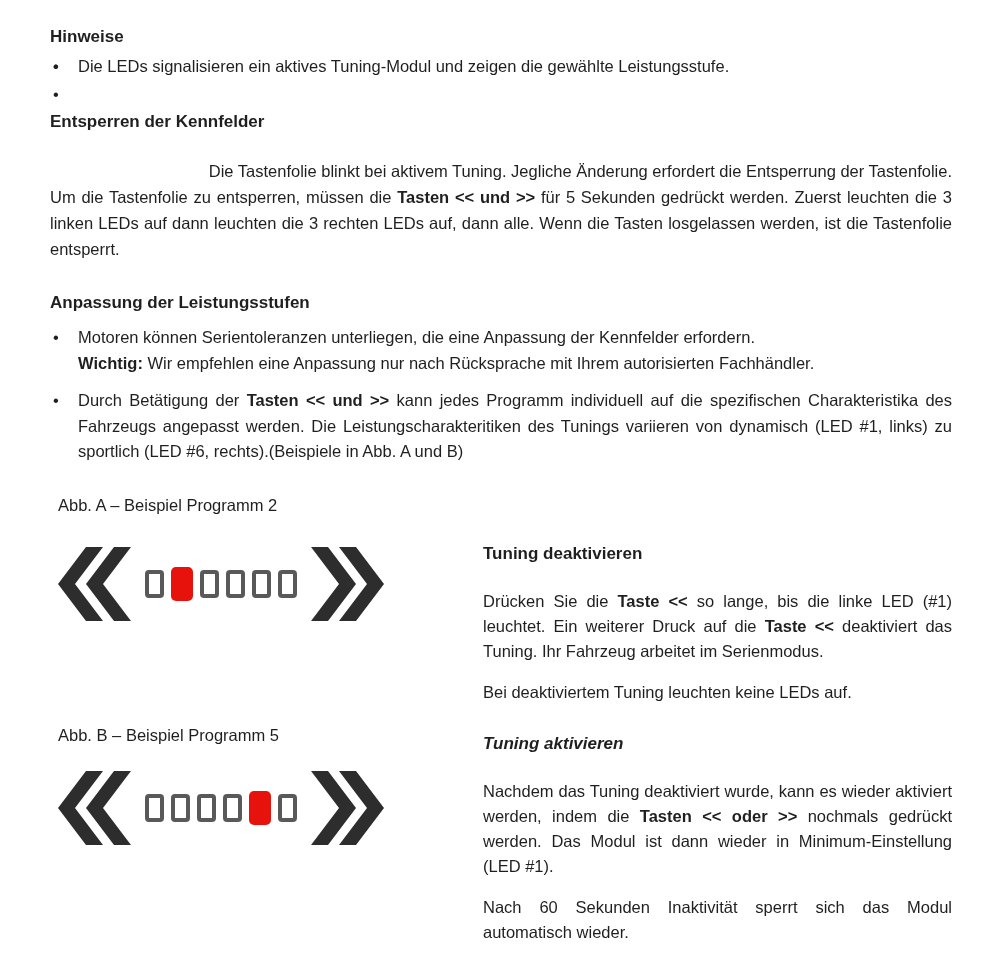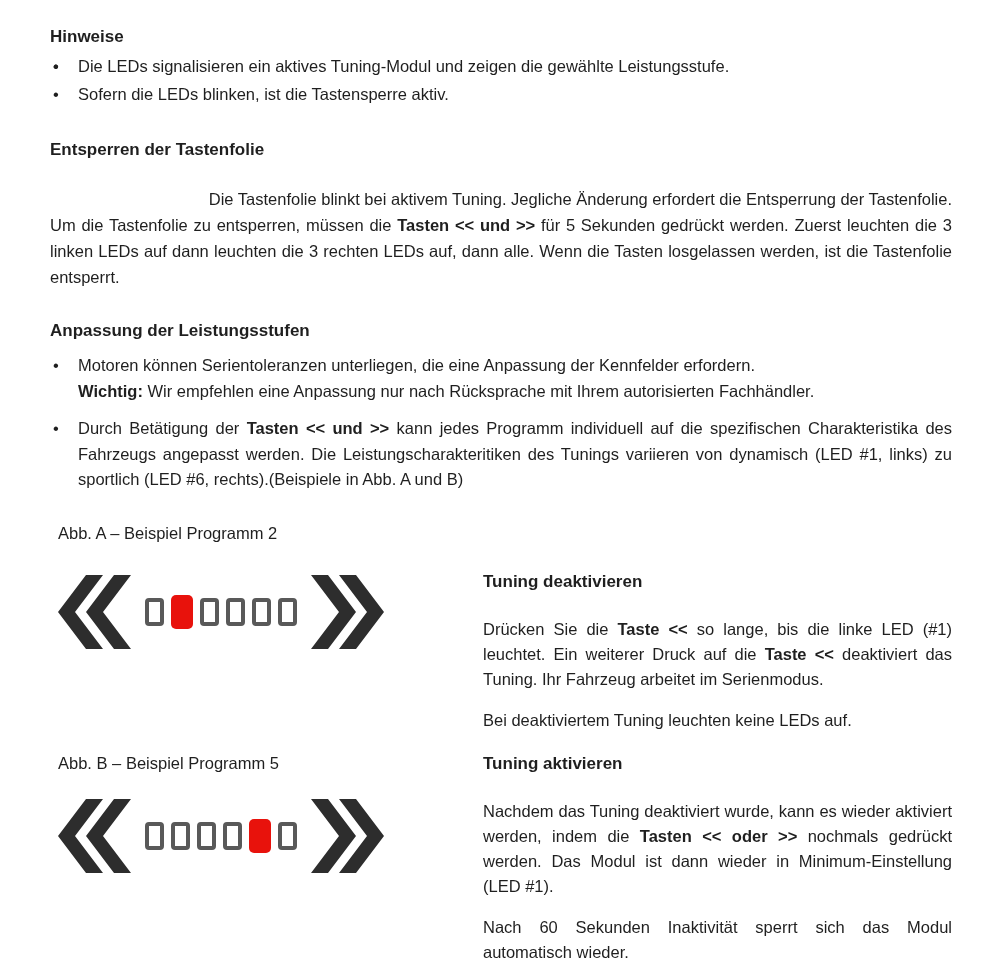--- a/index.html
+++ b/index.html
@@ -37,43 +37,42 @@
   .fig-label-b{margin-top:104px;}
   .fig-b{margin-top:25px;}
   .chevron{color:var(--chevron);flex:0 0 auto;display:block;}
   .led-strip{display:flex;align-items:center;gap:7px;flex:0 0 auto;}
   .led{width:19px;height:28px;border:4px solid var(--led-border);border-radius:4px;background:#fff;}
   .led-on{width:22px;height:34px;border:none;border-radius:5px;background:var(--led-active);}
 
   .right-col{position:absolute;left:433px;top:48px;width:469px;}
   .right-col p{text-align:justify;line-height:25px;margin:25px 0 0;}
   .right-col p.p-gap{margin-top:16px;}
-  .h-aktivieren{margin-top:20px;}
+  .h-aktivieren{margin-top:28px;font-style:italic;}
 </style>
 </head>
 <body>
 
 <div class="page">
 
   <h2>Hinweise</h2>
   <ul class="bullets">
     <li>
       <span class="bullet-glyph">•</span>
     </li>
     <li>
       <span class="bullet-glyph">•</span>
       <span>Die LEDs signalisieren ein aktives Tuning-Modul und zeigen die gewählte Leistungsstufe.</span>
     </li>
     <li>
       <span class="bullet-glyph">•</span>
-      <span>Sofern die LEDs blinken, ist die Tastensperre aktiv.</span>
     </li>
   </ul>
 
-  <h2 class="h-entsperren">Entsperren der Tastenfolie</h2>
+  <h2 class="h-entsperren">Entsperren der Kennfelder</h2>
   <p class="p-first">Die Tastenfolie blinkt bei aktivem Tuning. Jegliche Änderung erfordert die Entsperrung der Tastenfolie.</p>
   <p class="p-just"><span>Um die Tastenfolie zu entsperren, müssen die </span><b>Tasten &lt;&lt; und &gt;&gt;</b><span> für 5 Sekunden gedrückt werden. Zuerst leuchten die 3 linken LEDs auf dann leuchten die 3 rechten LEDs auf, dann alle. Wenn die Tasten losgelassen werden, ist die Tastenfolie entsperrt.</span></p>
 
   <h2 class="h-anpassung">Anpassung der Leistungsstufen</h2>
   <ul class="bullets bullets-anp">
     <li class="no-just">
       <span class="bullet-glyph">•</span>
       <span>Motoren können Serientoleranzen unterliegen, die eine Anpassung der Kennfelder erfordern.</span><br>
       <b>Wichtig:</b><span> Wir empfehlen eine Anpassung nur nach Rücksprache mit Ihrem autorisierten Fachhändler.</span>
     </li>

